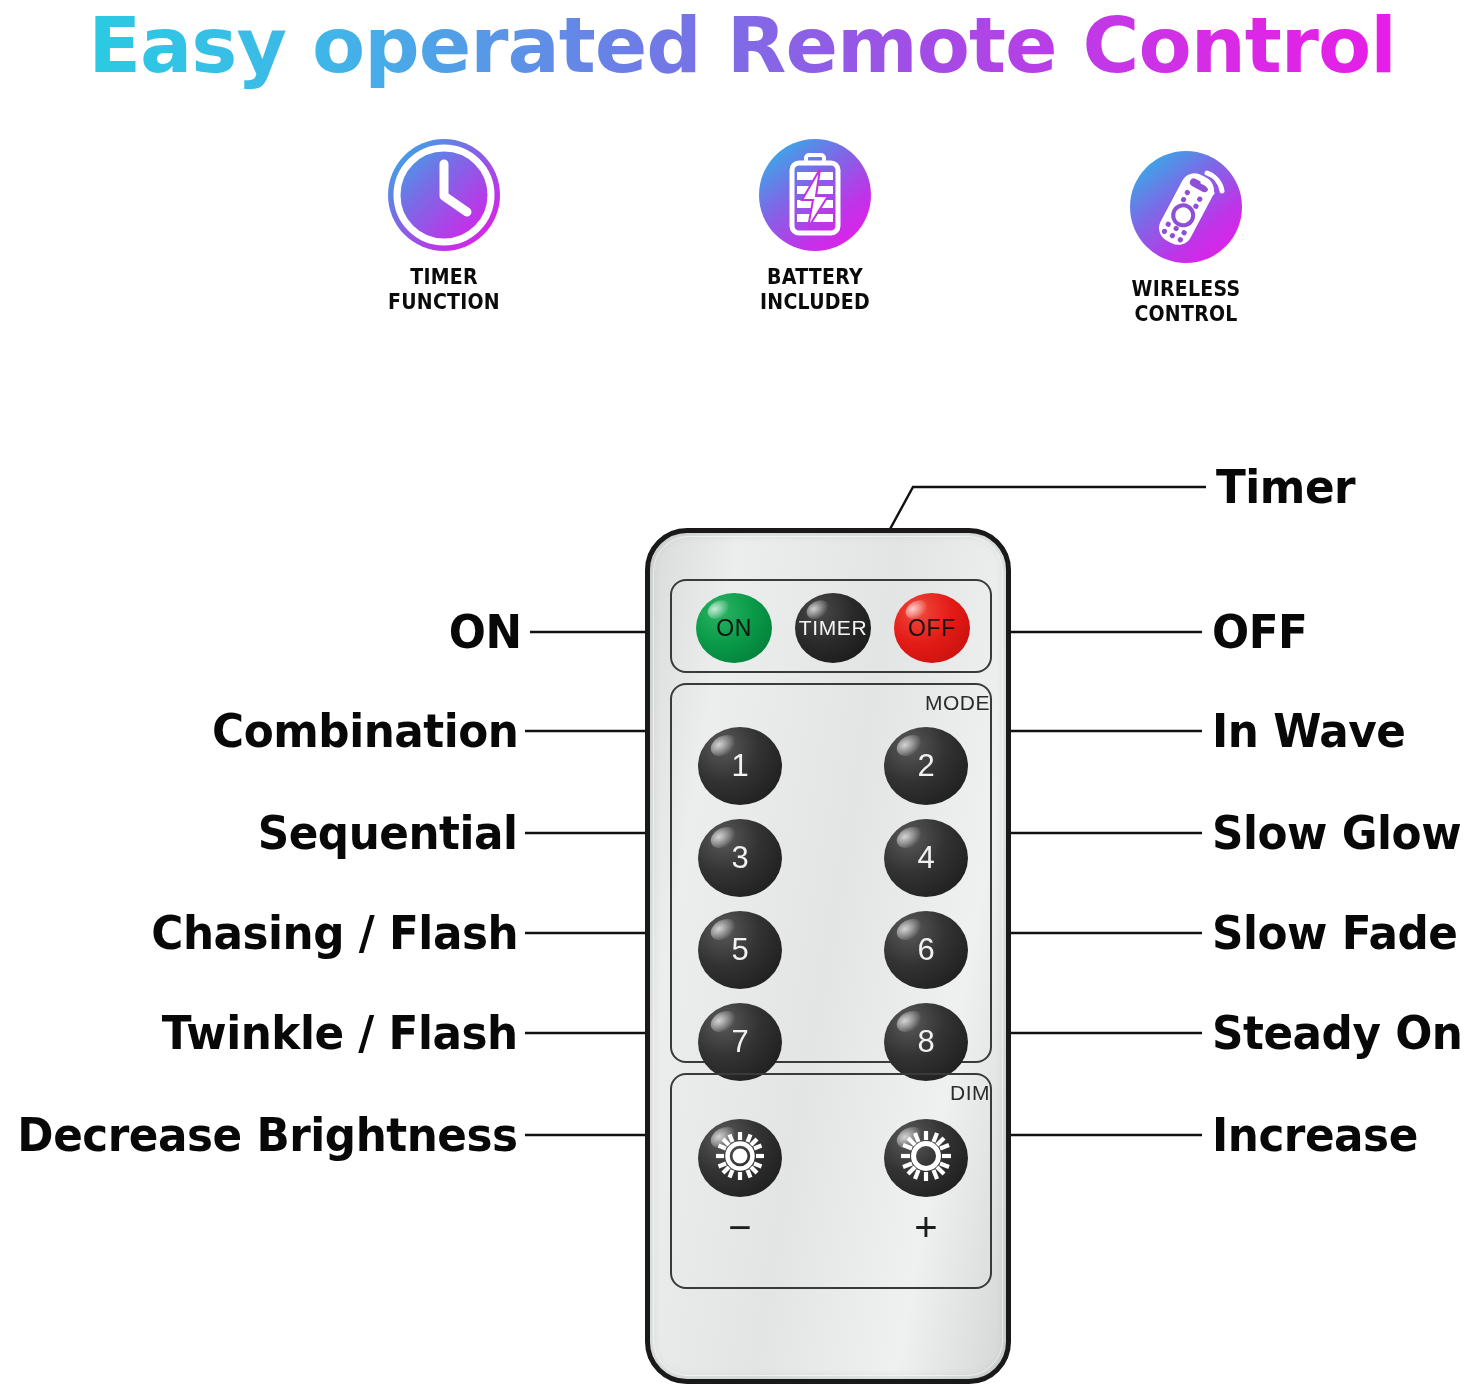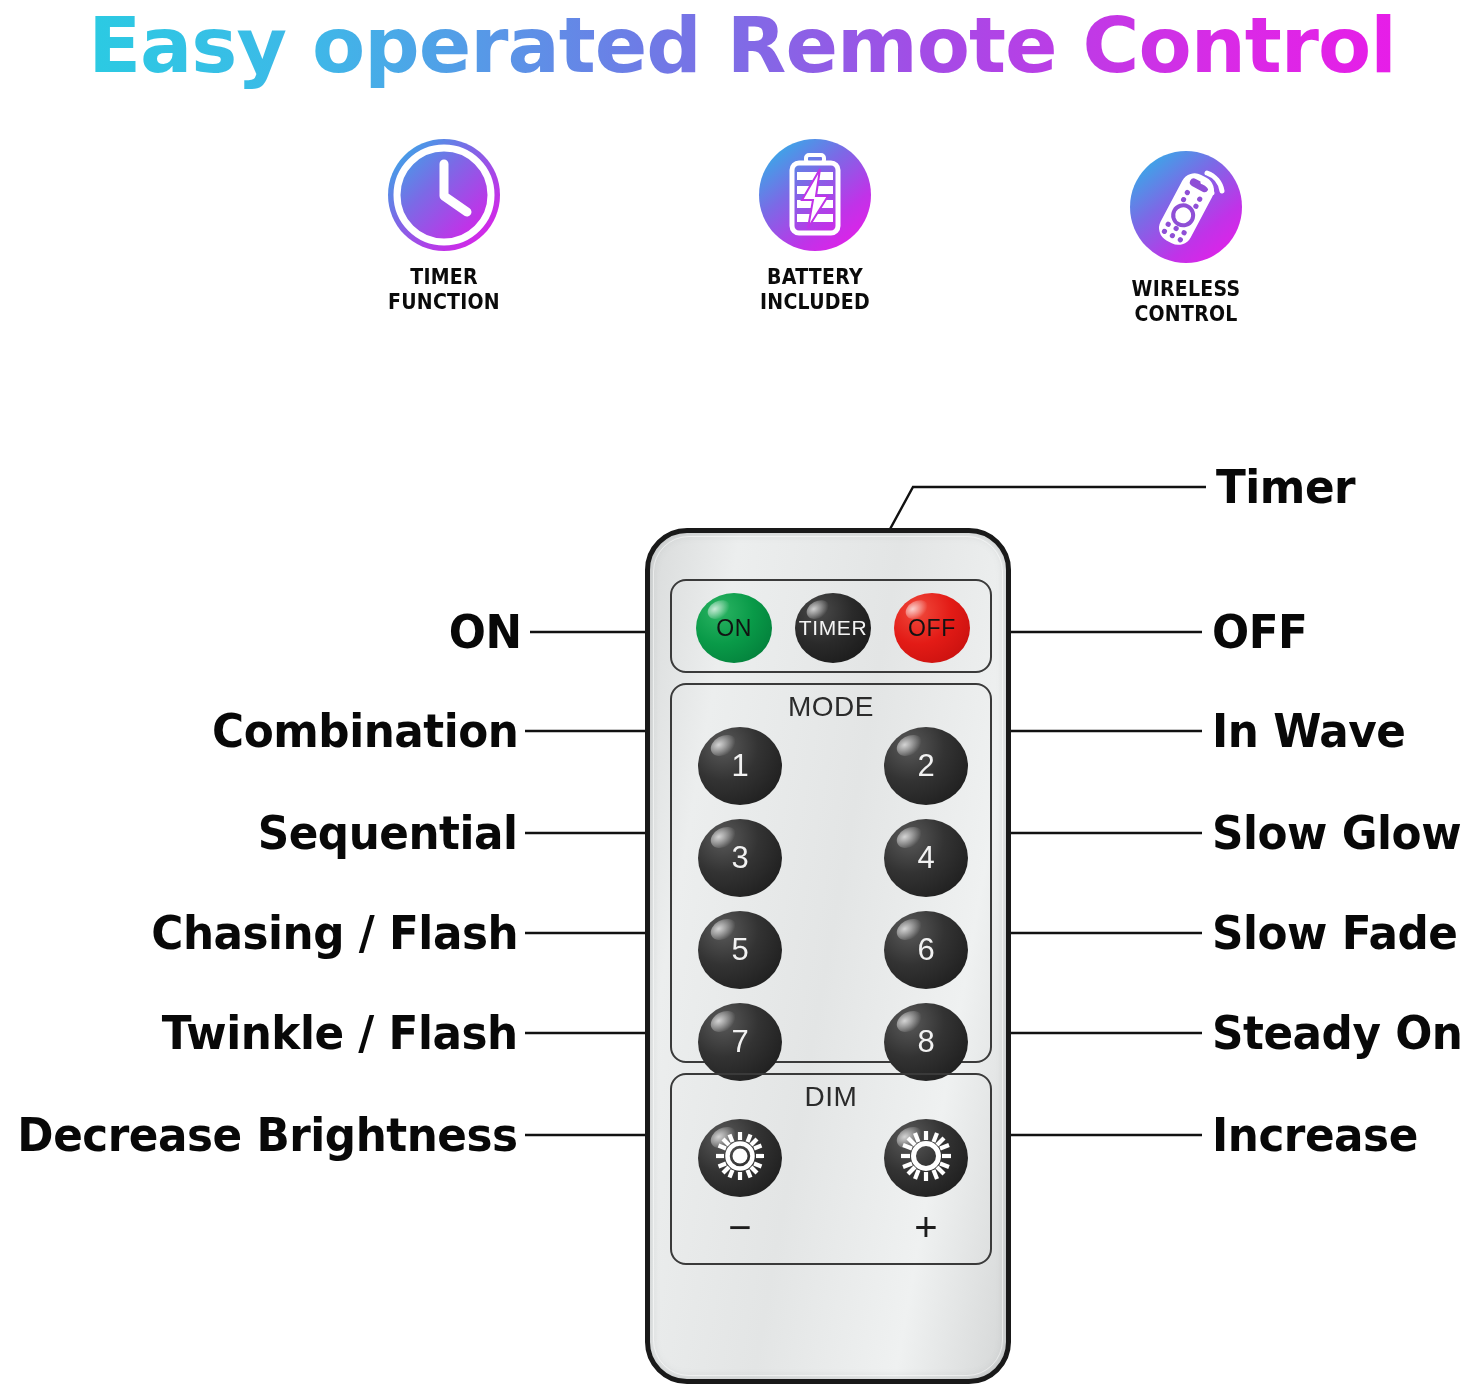--- a/index.html
+++ b/index.html
@@ -83,29 +83,29 @@
   }
 
   .panel {
     position: absolute;
     border: 2px solid #3a3a3a;
     border-radius: 16px;
     box-sizing: border-box;
   }
   #panel-power { left: 20px; top: 46px;  width: 322px; height: 94px; }
   #panel-mode  { left: 20px; top: 150px; width: 322px; height: 380px; }
-  #panel-dim   { left: 20px; top: 540px; width: 322px; height: 192px; }
+  #panel-dim   { left: 20px; top: 540px; width: 322px; height: 216px; }
 
   .panel-title {
     position: absolute;
     width: 100%;
-    text-align: center;
+    text-align: right;
     top: 6px;
     font-family: "Liberation Sans", sans-serif;
-    font-size: 28px;
+    font-size: 21px;
     font-weight: 400;
     color: #2b2b2b;
     letter-spacing: 0.5px;
   }
 
   
   .btn {
     position: absolute;
     border-radius: 50%;
     display: flex;

